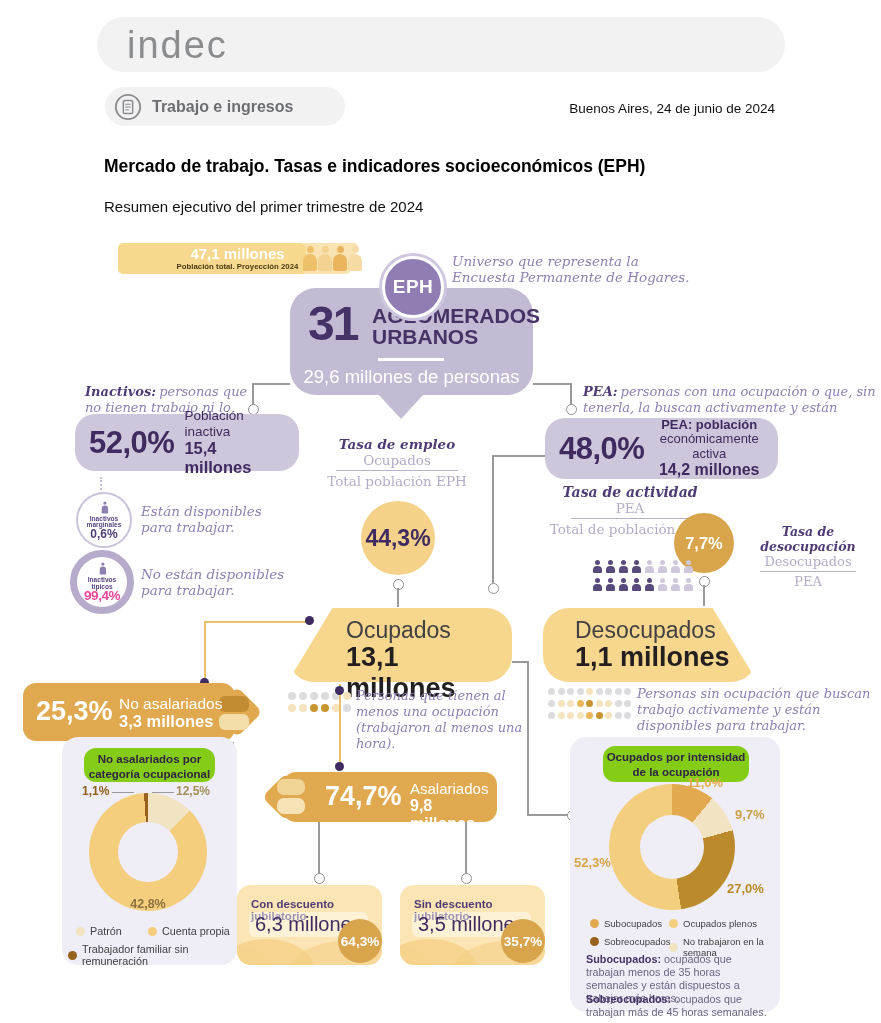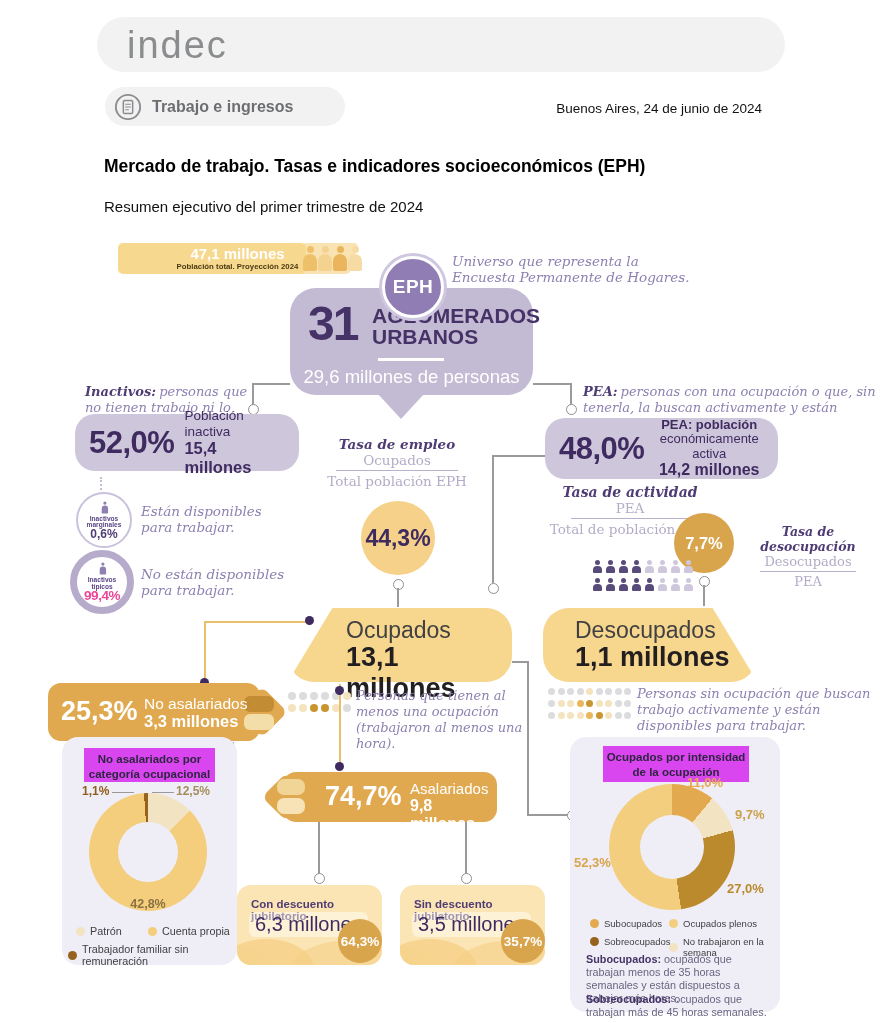--- a/index.html
+++ b/index.html
@@ -25,21 +25,21 @@
   .person-lg::before{content:"";position:absolute;top:0;left:3.5px;width:7px;height:7px;border-radius:50%;background:currentColor;}
   .person-lg::after{content:"";position:absolute;top:8px;left:0;width:14px;height:17px;border-radius:7px 7px 2px 2px;background:currentColor;}
   .person-md{display:inline-block;position:relative;width:11px;height:13px;}
   .person-md::before{content:"";position:absolute;top:0;left:3px;width:5px;height:5px;border-radius:50%;background:currentColor;}
   .person-md::after{content:"";position:absolute;top:6px;left:1px;width:9px;height:7px;border-radius:4px 4px 1px 1px;background:currentColor;}
   .statbox{position:absolute;background:#CEC7DC;border-radius:20px;display:flex;align-items:center;gap:10px;padding:0 14px;box-sizing:border-box;}
   .bigpct{font-size:31px;font-weight:bold;color:#3F2B60;letter-spacing:-.5px;}
   .donut{position:absolute;border-radius:50%;}
   .donut::after{content:"";position:absolute;border-radius:50%;background:#EFEEF7;}
   .panel{position:absolute;background:#EFEEF7;border-radius:16px;}
-  .panel-pill{position:absolute;background:#d946ef;border-radius:0;text-align:center;
+  .panel-pill{position:absolute;background:#84cc16;border-radius:12px;text-align:center;
               font-size:11.5px;font-weight:bold;color:#2F2442;line-height:1.3;padding-top:4px;box-sizing:border-box;}
   .legrow{display:flex;align-items:center;gap:5px;font-size:10.8px;color:#414042;}
   .ldot{width:9px;height:9px;border-radius:50%;flex:0 0 auto;}
   .cut{position:absolute;background:#fff;}
   .banner-y{position:absolute;background:#F7D78E;border-radius:26px;}
   .arrowband{position:absolute;background:#E1A94F;border-radius:13px;color:#fff;}
   .jubbox{position:absolute;background:#FBE5B4;border-radius:14px;overflow:hidden;}
   .jubbox .w1{position:absolute;width:95px;height:60px;border-radius:50%;background:#F5CF85;opacity:.75;bottom:-34px;left:-18px;}
   .jubbox .w2{position:absolute;width:110px;height:64px;border-radius:50%;background:#F5CF85;opacity:.6;bottom:-40px;left:52px;}
   .jubbox .w3{position:absolute;width:60px;height:40px;border-radius:50%;background:#FAE0A6;opacity:.9;bottom:-22px;left:-26px;}
@@ -58,21 +58,21 @@
     <span style="display:inline-flex;">
       <svg width="28" height="28" viewBox="0 0 30 30">
         <circle cx="15" cy="15" r="13" fill="none" stroke="#8A8C8E" stroke-width="2"></circle>
         <rect x="10" y="8" width="10" height="14" rx="1.5" fill="none" stroke="#8A8C8E" stroke-width="1.6"></rect>
         <path d="M12 12h6M12 15h6M12 18h4" stroke="#8A8C8E" stroke-width="1.2" fill="none"></path>
       </svg>
     </span>
     <span style="font-size:16px;font-weight:bold;color:#6D6E71;">Trabajo e ingresos</span>
   </div>
 
-  <div class="abs" style="left:492px;top:101px;width:270px;text-align:right;font-size:13.5px;color:#111;">Buenos Aires, 24 de junio de 2024</div>
+  <div class="abs" style="left:505px;top:101px;width:270px;text-align:right;font-size:13.5px;color:#111;">Buenos Aires, 24 de junio de 2024</div>
 
   <div class="abs" style="left:104px;top:156px;font-size:17.5px;font-weight:bold;color:#000;">Mercado de trabajo. Tasas e indicadores socioeconómicos (EPH)</div>
   <div class="abs" style="left:104px;top:198px;font-size:15px;color:#111;">Resumen ejecutivo del primer trimestre de 2024</div>
 
   <div class="abs" style="left:298px;top:243px;width:56px;height:31px;background:#FAE3B3;transform:skewX(-16deg);border-radius:4px;"></div>
   <div class="abs" style="left:118px;top:243px;width:188px;height:31px;background:#F7D88F;border-radius:5px;text-align:center;padding-left:51px;box-sizing:border-box;">
     <div style="font-size:15px;font-weight:bold;color:#fff;margin-top:2px;">47,1 millones</div>
     <div style="font-size:7.8px;font-weight:bold;color:#4a3a12;margin-top:0px;">Población total. Proyección 2024</div>
   </div>
   <div class="abs" style="left:303px;top:246px;display:flex;gap:1px;">
@@ -277,21 +277,21 @@
   <div class="yl" style="left:204px;top:621px;width:2px;height:62px;"></div>
   <div class="yl" style="left:204px;top:621px;width:106px;height:2px;"></div>
   <div class="pdot" style="left:305px;top:616px;"></div>
   <div class="pdot" style="left:200px;top:678px;"></div>
 
   <div class="gl" style="left:512px;top:661px;width:16px;height:1.5px;"></div>
   <div class="gl" style="left:527px;top:661px;width:1.5px;height:154px;"></div>
   <div class="gl" style="left:527px;top:814px;width:44px;height:1.5px;"></div>
   <div class="node" style="left:567px;top:810px;"></div>
 
-  <div class="arrowband" style="left:48px;top:683px;width:212px;height:58px;">
+  <div class="arrowband" style="left:23px;top:683px;width:212px;height:58px;">
     <div class="abs" style="left:196px;top:11px;width:36px;height:36px;background:#E1A94F;border-radius:7px;transform:rotate(45deg);"></div>
     <div class="abs" style="left:196px;top:13px;width:30px;height:16px;background:#C28C34;border-radius:6px;"></div>
     <div class="abs" style="left:196px;top:31px;width:30px;height:16px;background:#F3DDA8;border-radius:6px;"></div>
     <div class="abs" style="left:13px;top:13px;font-size:27px;font-weight:bold;">25,3%</div>
     <div class="abs" style="left:96px;top:12px;font-size:15.5px;text-align:center;">No asalariados</div>
     <div class="abs" style="left:96px;top:29px;font-size:16.5px;font-weight:bold;">3,3 millones</div>
   </div>
 
   <div class="gl" style="left:232px;top:742px;width:1.5px;height:45px;"></div>
   <div class="gl" style="left:224px;top:786px;width:10px;height:1.5px;"></div>

